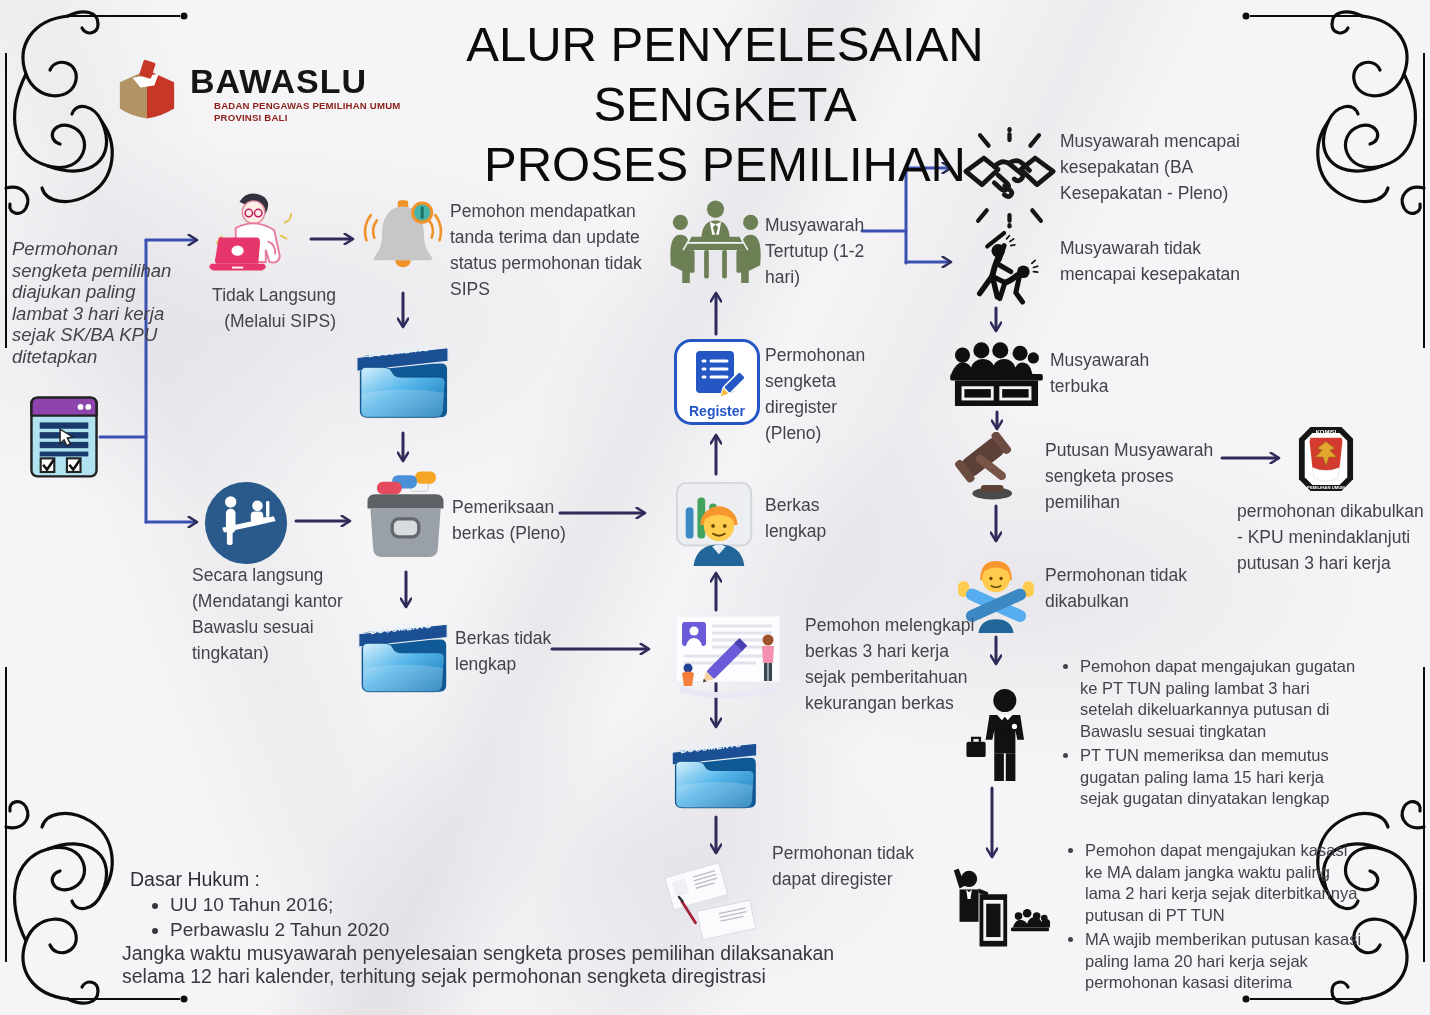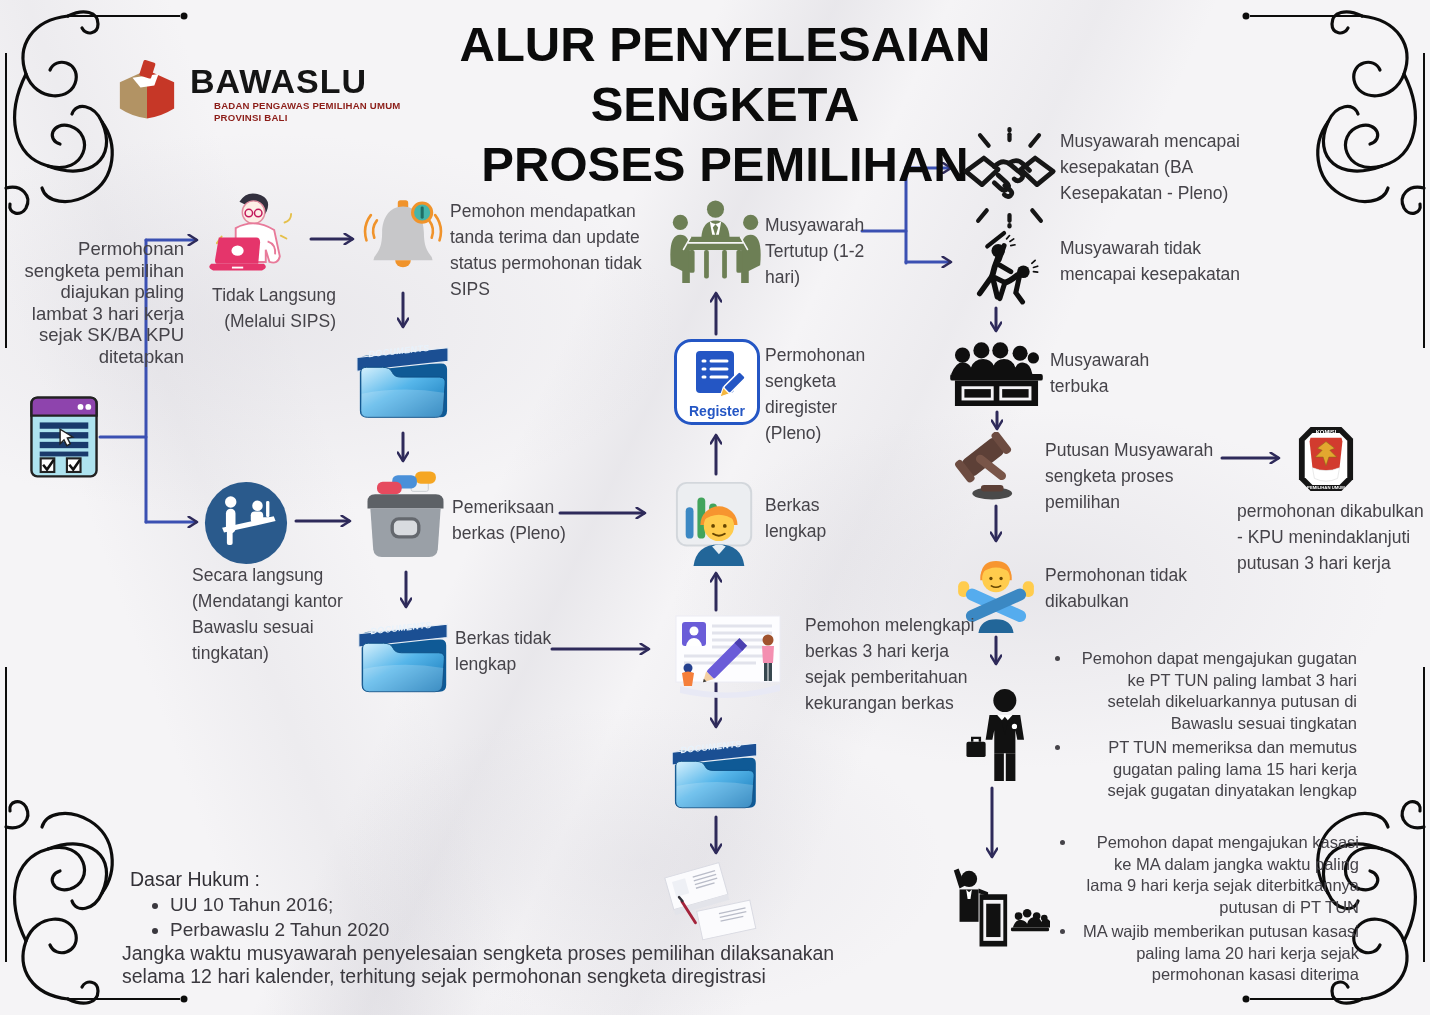--- a/index.html
+++ b/index.html
@@ -16,30 +16,30 @@
   .node svg{display:block;width:100%;height:100%;}
   .lbl{position:absolute;font-size:17.5px;line-height:26px;color:#454349;}
   .ctr{text-align:right;}
   .arrows{position:absolute;left:0;top:0;width:1430px;height:1015px;pointer-events:none;}
   .corner{position:absolute;width:260px;height:430px;pointer-events:none;}
   .corner.tl{left:-2px;top:-2px;}
   .corner.tr{right:-2px;top:-2px;transform:scaleX(-1);}
   .corner.bl{left:-2px;bottom:-2px;transform:scaleY(-1);}
   .corner.br{right:-2px;bottom:-2px;transform:scale(-1,-1);}
   .title{position:absolute;left:360px;top:14px;width:730px;text-align:center;
-    font-weight:bold;font-size:49px;line-height:60px;color:#0b0b0b;letter-spacing:0;}
+    font-weight:normal;font-size:49px;line-height:60px;color:#0b0b0b;letter-spacing:0;}
   .logo-icon{position:absolute;left:110px;top:54px;width:74px;height:78px;}
   .logo-text{position:absolute;left:190px;top:64px;}
   .logo-name{font-size:34px;font-weight:bold;color:#151515;letter-spacing:1px;line-height:1.05;}
   .logo-sub{font-size:9.6px;font-weight:bold;color:#8c1d18;letter-spacing:.2px;line-height:1.3;padding-left:24px;}
-  .intro{position:absolute;left:12px;top:238px;width:172px;text-align:right;font-size:18.5px;line-height:21.5px;}
+  .intro{position:absolute;left:12px;top:238px;width:172px;text-align:left;font-size:18.5px;line-height:21.5px;font-style:italic;}
   .doc-banner{position:absolute;left:6px;top:8px;width:80px;transform:rotate(-6deg);text-align:center;
     font-size:9px;font-weight:bold;font-style:italic;color:#e8f2fb;letter-spacing:.4px;}
   .reg-label{position:absolute;left:0;right:0;bottom:7px;text-align:center;color:#2456c4;font-weight:bold;font-size:14px;}
-  ul.blts{position:absolute;margin:2px;padding:0 0 0 18px;font-size:16.5px;line-height:21.5px;color:#454349;text-align:right;}
+  ul.blts{position:absolute;margin:10px;padding:0 0 0 18px;font-size:16.5px;line-height:21.5px;color:#454349;}
   ul.blts li{margin:0 0 3px 0;}
   .footer-title{position:absolute;left:130px;top:868px;font-size:19.5px;color:#323036;}
   ul.dasar{position:absolute;left:152px;top:892px;margin:0;padding:0 0 0 18px;font-size:19px;line-height:25px;color:#3a383e;}
   .jangka{position:absolute;left:122px;top:942px;width:726px;font-size:19.5px;line-height:23px;color:#3a383e;}
 </style>
 </head>
 <body>
 
 <div class="canvas">
 
@@ -440,21 +440,21 @@
         <rect x="4" y="56" width="20" height="16" rx="2"></rect>
       </g>
       <path d="M10 56 v-4 h8 v4" fill="none" stroke="#111" stroke-width="2.5"></path>
       <path d="M36 28 l8 9 l8 -9 z" fill="#fff"></path>
       <path d="M44 30 l3.5 4 l-3.5 15 l-3.5 -15 z" fill="#111"></path>
       <circle cx="54" cy="40" r="3.5" fill="#fff" stroke="#111" stroke-width="1.5"></circle>
     </svg>
   </div>
 
   <ul class="blts" style="left:1057px;top:830px;width:282px">
-    <li>Pemohon dapat mengajukan kasasi ke MA dalam jangka waktu paling lama 9 hari kerja sejak diterbitkannya putusan di PT TUN</li>
+    <li>Pemohon dapat mengajukan kasasi ke MA dalam jangka waktu paling lama 2 hari kerja sejak diterbitkannya putusan di PT TUN</li>
     <li>MA wajib memberikan putusan kasasi paling lama 20 hari kerja sejak permohonan kasasi diterima</li>
   </ul>
   <div class="node" style="left:950px;top:862px;width:100px;height:92px">
     <svg viewBox="0 0 105 95">
       <g fill="#111">
         <circle cx="20" cy="17" r="8.5"></circle>
         <path d="M10 27 L4 8 L9 6 L16 24 Z"></path>
         <path d="M10 28 H30 V62 H10 Z"></path>
         <path d="M30 27 l10 4 v4 l-10 -3 z"></path>
         <path d="M31 33 H60 V88 H31 Z"></path>
@@ -526,20 +526,21 @@
         <g stroke="#b9bcc8" stroke-width="1.3">
           <line x1="66" y1="59" x2="94" y2="59"></line>
             <line x1="66" y1="63" x2="94" y2="63"></line>
             <line x1="66" y1="67" x2="90" y2="67"></line>
         </g>
       </g>
       <path d="M26 48 L40 70" stroke="#a4243b" stroke-width="3" stroke-linecap="round"></path>
       <path d="M23 43.5 l3.5 4" stroke="#33323a" stroke-width="2.6" stroke-linecap="round"></path>
     </svg>
   </div>
+  <div class="lbl" style="left:772px;top:840px;width:145px">Permohonan tidak dapat diregister</div>
 
   <div class="footer-title">Dasar Hukum :</div>
   <ul class="dasar">
     <li>UU 10 Tahun 2016;</li>
     <li>Perbawaslu 2 Tahun 2020</li>
   </ul>
   <div class="jangka">Jangka waktu musyawarah penyelesaian sengketa proses pemilihan dilaksanakan selama 12 hari kalender, terhitung sejak permohonan sengketa diregistrasi</div>
 
 </div>
 

